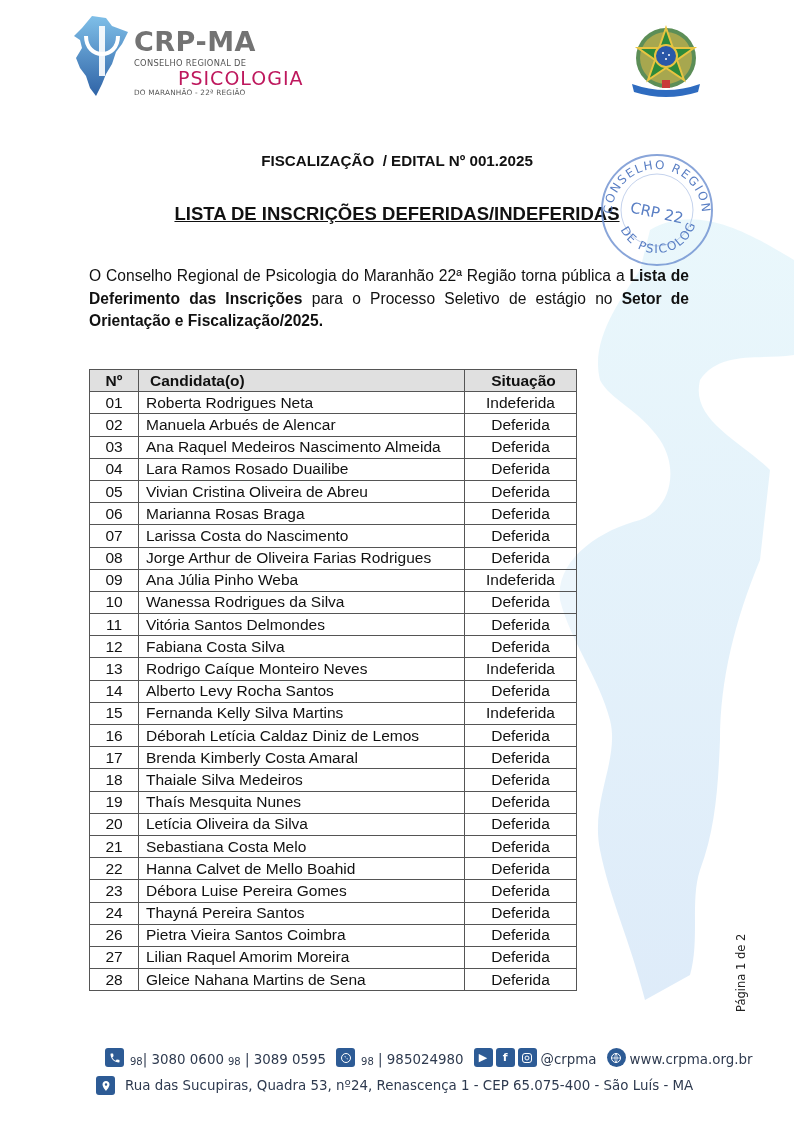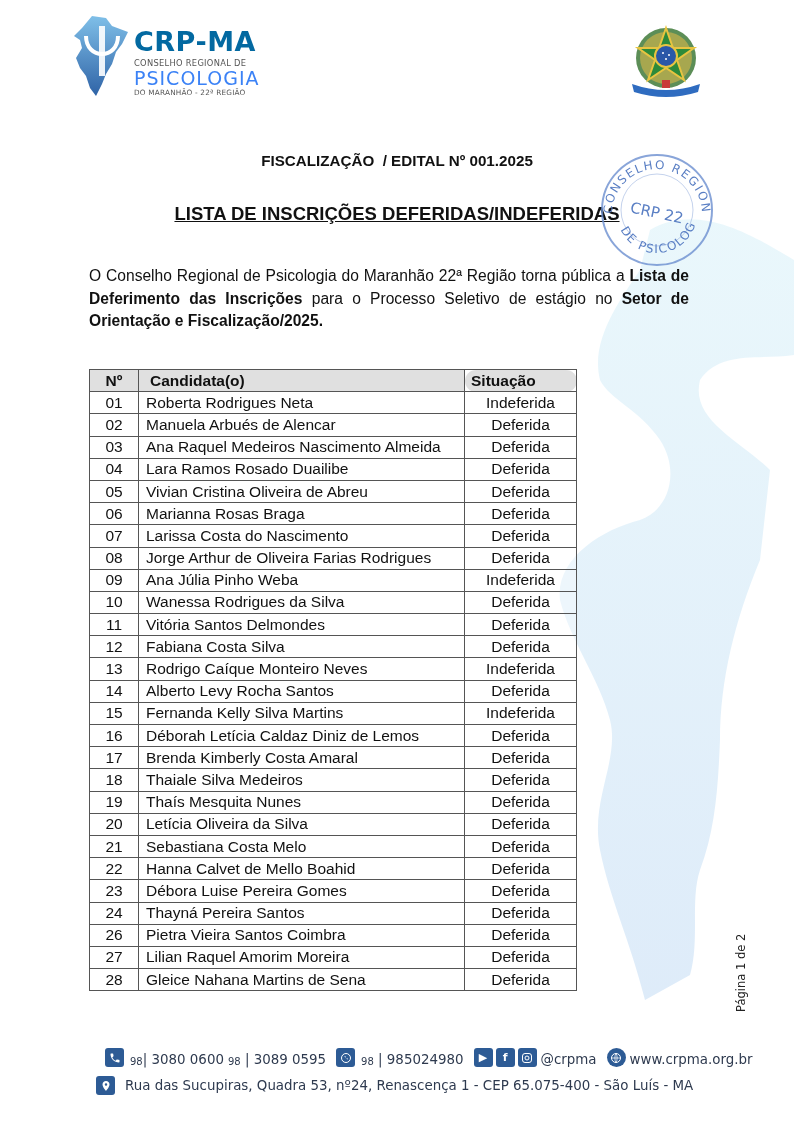--- a/index.html
+++ b/index.html
@@ -6,43 +6,43 @@
     body {
       width: 794px; height: 1122px; position: relative; overflow: hidden;
       background: #ffffff; font-family: "Liberation Sans", sans-serif; color: #111;
     }
     .watermark { position: absolute; left: 0; top: 0; width: 794px; height: 1122px; z-index: 0; pointer-events: none; }
     .layer { position: relative; z-index: 1; }
 
     
     .logo { position: absolute; left: 72px; top: 14px; width: 190px; height: 84px; }
     .logo-text { position: absolute; left: 62px; top: 14px; }
-    .logo-title { font-family: "DejaVu Sans", sans-serif; font-weight: bold; font-size: 27px; color: #0369a1; letter-spacing: 0.5px; line-height: 28px; }
+    .logo-title { font-family: "DejaVu Sans", sans-serif; font-weight: bold; font-size: 27px; color: #737373; letter-spacing: 0.5px; line-height: 28px; }
     .logo-sub1 { font-family: "DejaVu Sans", sans-serif; font-size: 8.3px; color: #555; letter-spacing: 0.3px; margin-top: 2px; }
-    .logo-sub2 { font-family: "DejaVu Sans", sans-serif; font-size: 19px; color: #3b82f6; letter-spacing: 1px; line-height: 20px; }
+    .logo-sub2 { font-family: "DejaVu Sans", sans-serif; font-size: 19px; color: #be185d; letter-spacing: 1px; line-height: 20px; margin-left: 44px; }
     .logo-sub3 { font-family: "DejaVu Sans", sans-serif; font-size: 7.3px; color: #555; letter-spacing: 0.2px; }
     .coat { position: absolute; left: 626px; top: 22px; width: 80px; height: 78px; }
 
     
     .title1 { position: absolute; left: 0; top: 150px; width: 794px; text-align: center; font-weight: bold; font-size: 15.2px; line-height: 21px; }
     .title2 { position: absolute; left: 0; top: 203px; width: 794px; text-align: center; font-weight: bold; font-size: 18.5px; text-decoration: underline; }
     .stamp { position: absolute; left: 596px; top: 152px; width: 122px; height: 116px; z-index: 2; }
 
     
     .intro { position: absolute; left: 89px; top: 265px; width: 600px; font-size: 15.6px; line-height: 22.5px; text-align: justify; }
 
     
     table.list { position: absolute; left: 89px; top: 369px; width: 488px; border-collapse: collapse; font-size: 15.5px; }
     table.list th, table.list td { border: 1px solid #555; height: 21.2px; padding: 0; line-height: 20px; }
     table.list th { background: rgba(218,218,218,0.85); font-weight: bold; font-size: 15.5px; }
     table.list td { background: rgba(255,255,255,0.35); }
     .col-n { width: 48px; text-align: center; }
     .col-name { text-align: left; padding-left: 7px !important; }
     .col-sit { width: 105px; text-align: center; }
-    th.col-sit { text-align: left; padding-left: 6px !important; border-radius: 11px; }
+    th.col-sit { text-align: center; padding-left: 6px !important; }
     th.col-name { padding-left: 11px !important; }
     td.indef { }
 
     .page-num { position: absolute; left: 734px; top: 1012px; transform-origin: left top; transform: rotate(-90deg); font-family: "DejaVu Sans", sans-serif; font-size: 11.5px; white-space: nowrap; color: #222; }
 
     
     .footer1 { position: absolute; left: 66px; top: 1048px; display: flex; align-items: flex-end; font-family: "DejaVu Sans", sans-serif; color: #2e3a4f; font-size: 13.4px; white-space: nowrap; padding-left: 39px; }
     .footer2 { position: absolute; left: 96px; top: 1076px; display: flex; align-items: center; font-family: "DejaVu Sans", sans-serif; color: #2e3a4f; font-size: 13.4px; white-space: nowrap; }
     .ficon { width: 19px; height: 19px; background: #2d5b95; border-radius: 3px; display: inline-flex; align-items: center; justify-content: center; color: #fff; font-size: 11px; font-weight: bold; }
     .small { font-size: 10px; }

